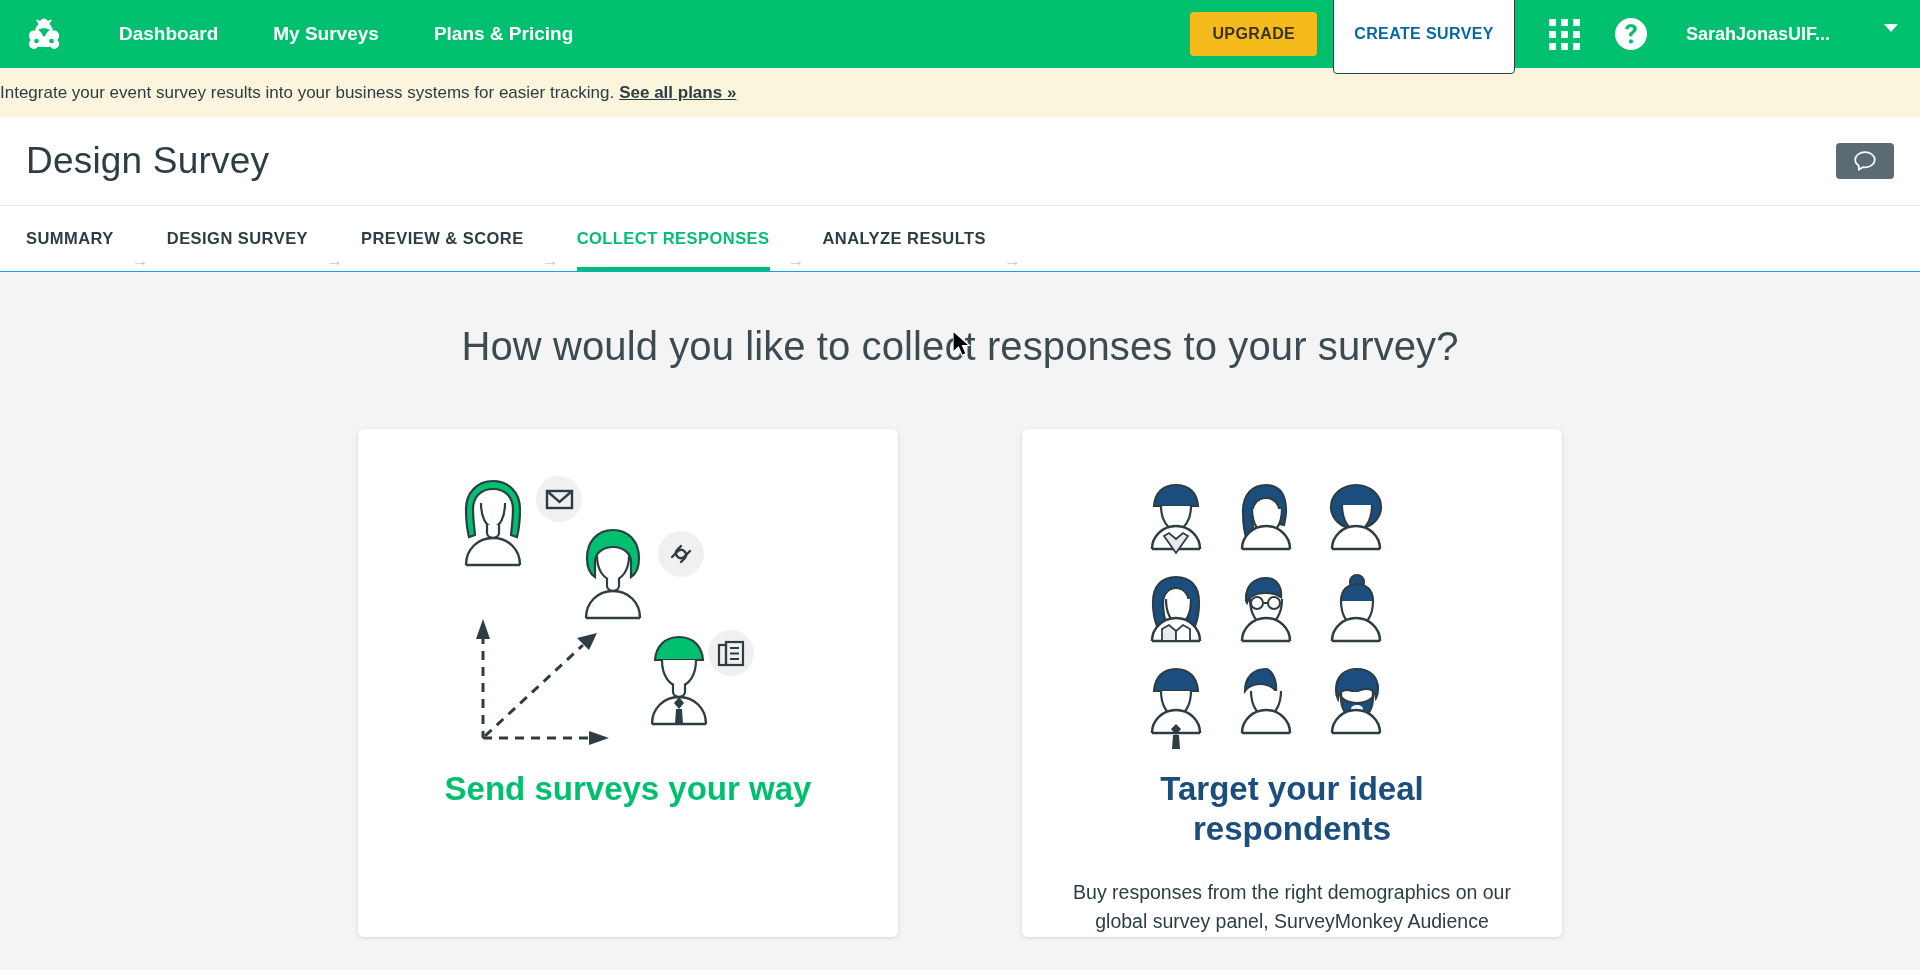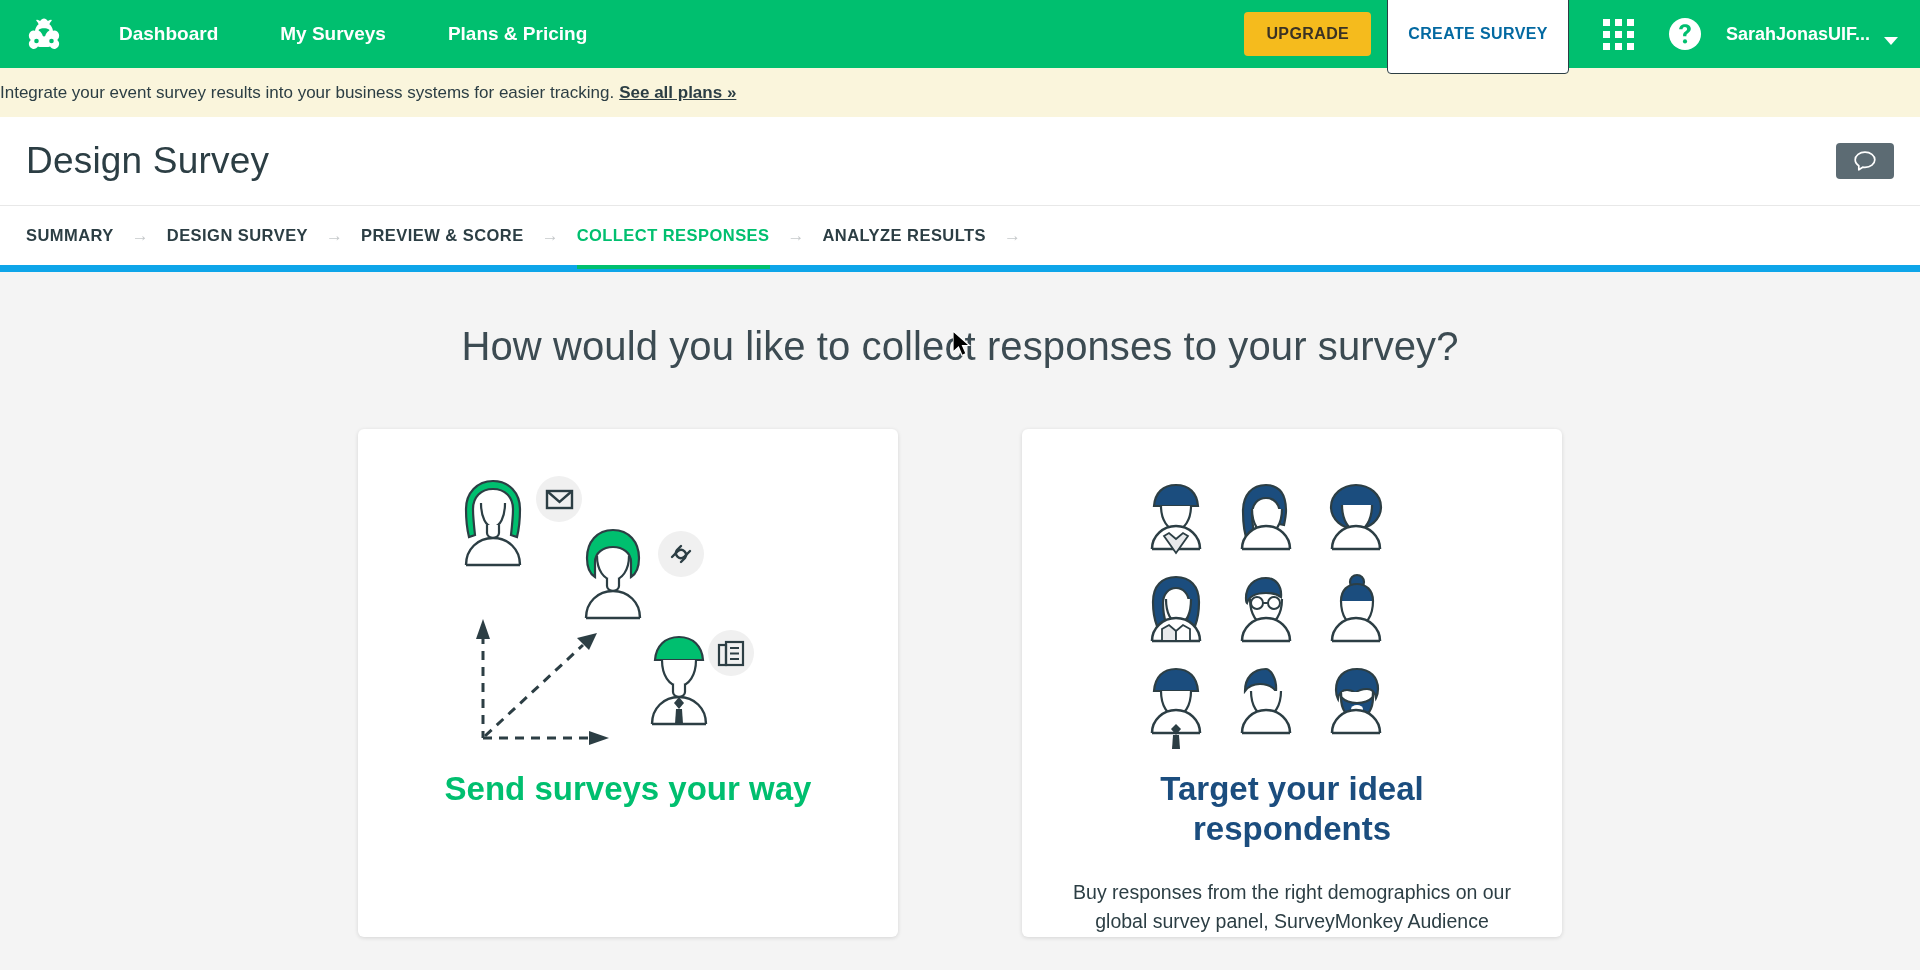--- a/index.html
+++ b/index.html
@@ -11,42 +11,42 @@
     -webkit-font-smoothing:antialiased;
   }
 
   
   .topnav {
     height:68px; background:#00bf6f;
     display:flex; align-items:center; padding:0 22px;
     position:relative; z-index:10;
   }
   .logo { width:44px; height:44px; display:flex; align-items:center; justify-content:center; margin-right:26px; }
-  .nav-links { display:flex; align-items:center; gap:8px; }
+  .nav-links { display:flex; align-items:center; gap:1px; }
   .nav-link {
     color:#fff; font-size:19px; font-weight:bold;
     padding:0 27px; text-decoration:none; white-space:nowrap; cursor:pointer;
   }
   .nav-spacer { flex:1; }
   .btn-upgrade {
     background:#f5bb1d; color:#3a3224; border:none;
     font-size:16px; font-weight:bold; letter-spacing:.4px;
     padding:13px 22px; border-radius:4px; cursor:pointer;
     font-family:"Liberation Sans", sans-serif;
   }
   .btn-create {
     background:#fff; color:#0369a1; border:1px solid #2c3e44;
     font-size:16px; font-weight:bold; letter-spacing:.4px;
     padding:30px 20px; border-radius:4px; margin-left:16px; cursor:pointer;
     font-family:"Liberation Sans", sans-serif;
   }
   .grid-icon { display:grid; grid-template-columns:repeat(3,7px); grid-gap:5px; margin-left:34px; cursor:pointer; }
   .grid-icon span { width:7px; height:7px; background:#fff; display:block; }
   .help-icon { margin-left:34px; cursor:pointer; display:flex; }
-  .user-area { display:flex; align-items:flex-end; margin-left:24px; cursor:pointer; }
+  .user-area { display:flex; align-items:flex-start; margin-left:38px; cursor:pointer;gap:40px; }
   .user-name { color:#fff; font-size:18px; font-weight:bold; white-space:nowrap; }
   .caret { margin-left:14px; width:0; height:0; border-left:7px solid transparent; border-right:7px solid transparent; border-top:8px solid #fff; }
 
   
   .banner {
     background:#faf5dc; height:49px;
     display:flex; align-items:center; justify-content:flex-start;
     font-size:17px; color:#2c3e44;
   }
   .banner a { color:#2c3e44; font-weight:bold; text-decoration:underline; margin-left:5px; cursor:pointer; }
@@ -58,22 +58,22 @@
     border-bottom:1px solid #e8e8e8;
   }
   .page-title { font-size:37px; font-weight:300; color:#2c3e44; letter-spacing:.2px; }
   .chat-btn {
     margin-left:auto; background:#5c6b73; border:none; border-radius:4px;
     width:58px; height:36px; display:flex; align-items:center; justify-content:center; cursor:pointer;
   }
 
   
   .tabs {
-    background:#fff; height:66px; display:flex; align-items:center;
-    padding:0 26px; border-bottom:7px solid #0ea5e9;
+    background:#fff; height:66px; display:flex; align-items:flex-end;
+    padding:0 26px; border-bottom:1px solid #0ea5e9;
   }
   .tab {
     font-size:16.5px; font-weight:bold; letter-spacing:.45px;
     color:#2c3e44; position:relative; height:66px;
     display:flex; align-items:center; cursor:pointer; white-space:nowrap;
   }
   .tab.active { color:#00bf6f; }
   .tab.active::after {
     content:""; position:absolute; left:0; right:0; bottom:0;
     height:4px; background:#00bf6f;

